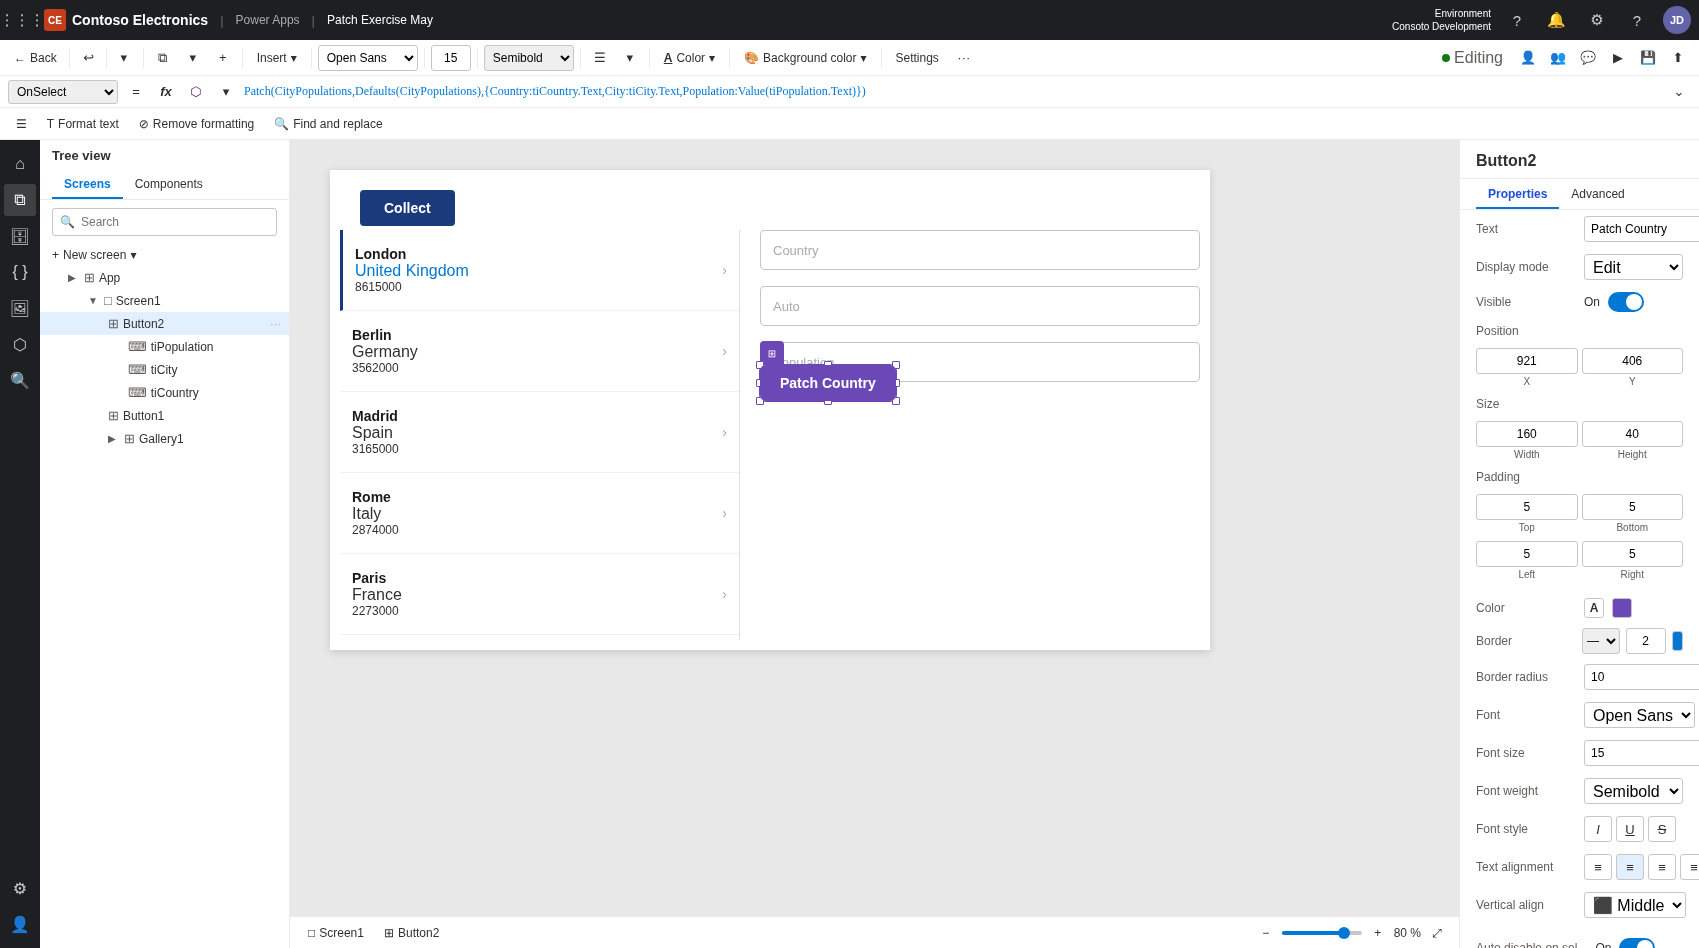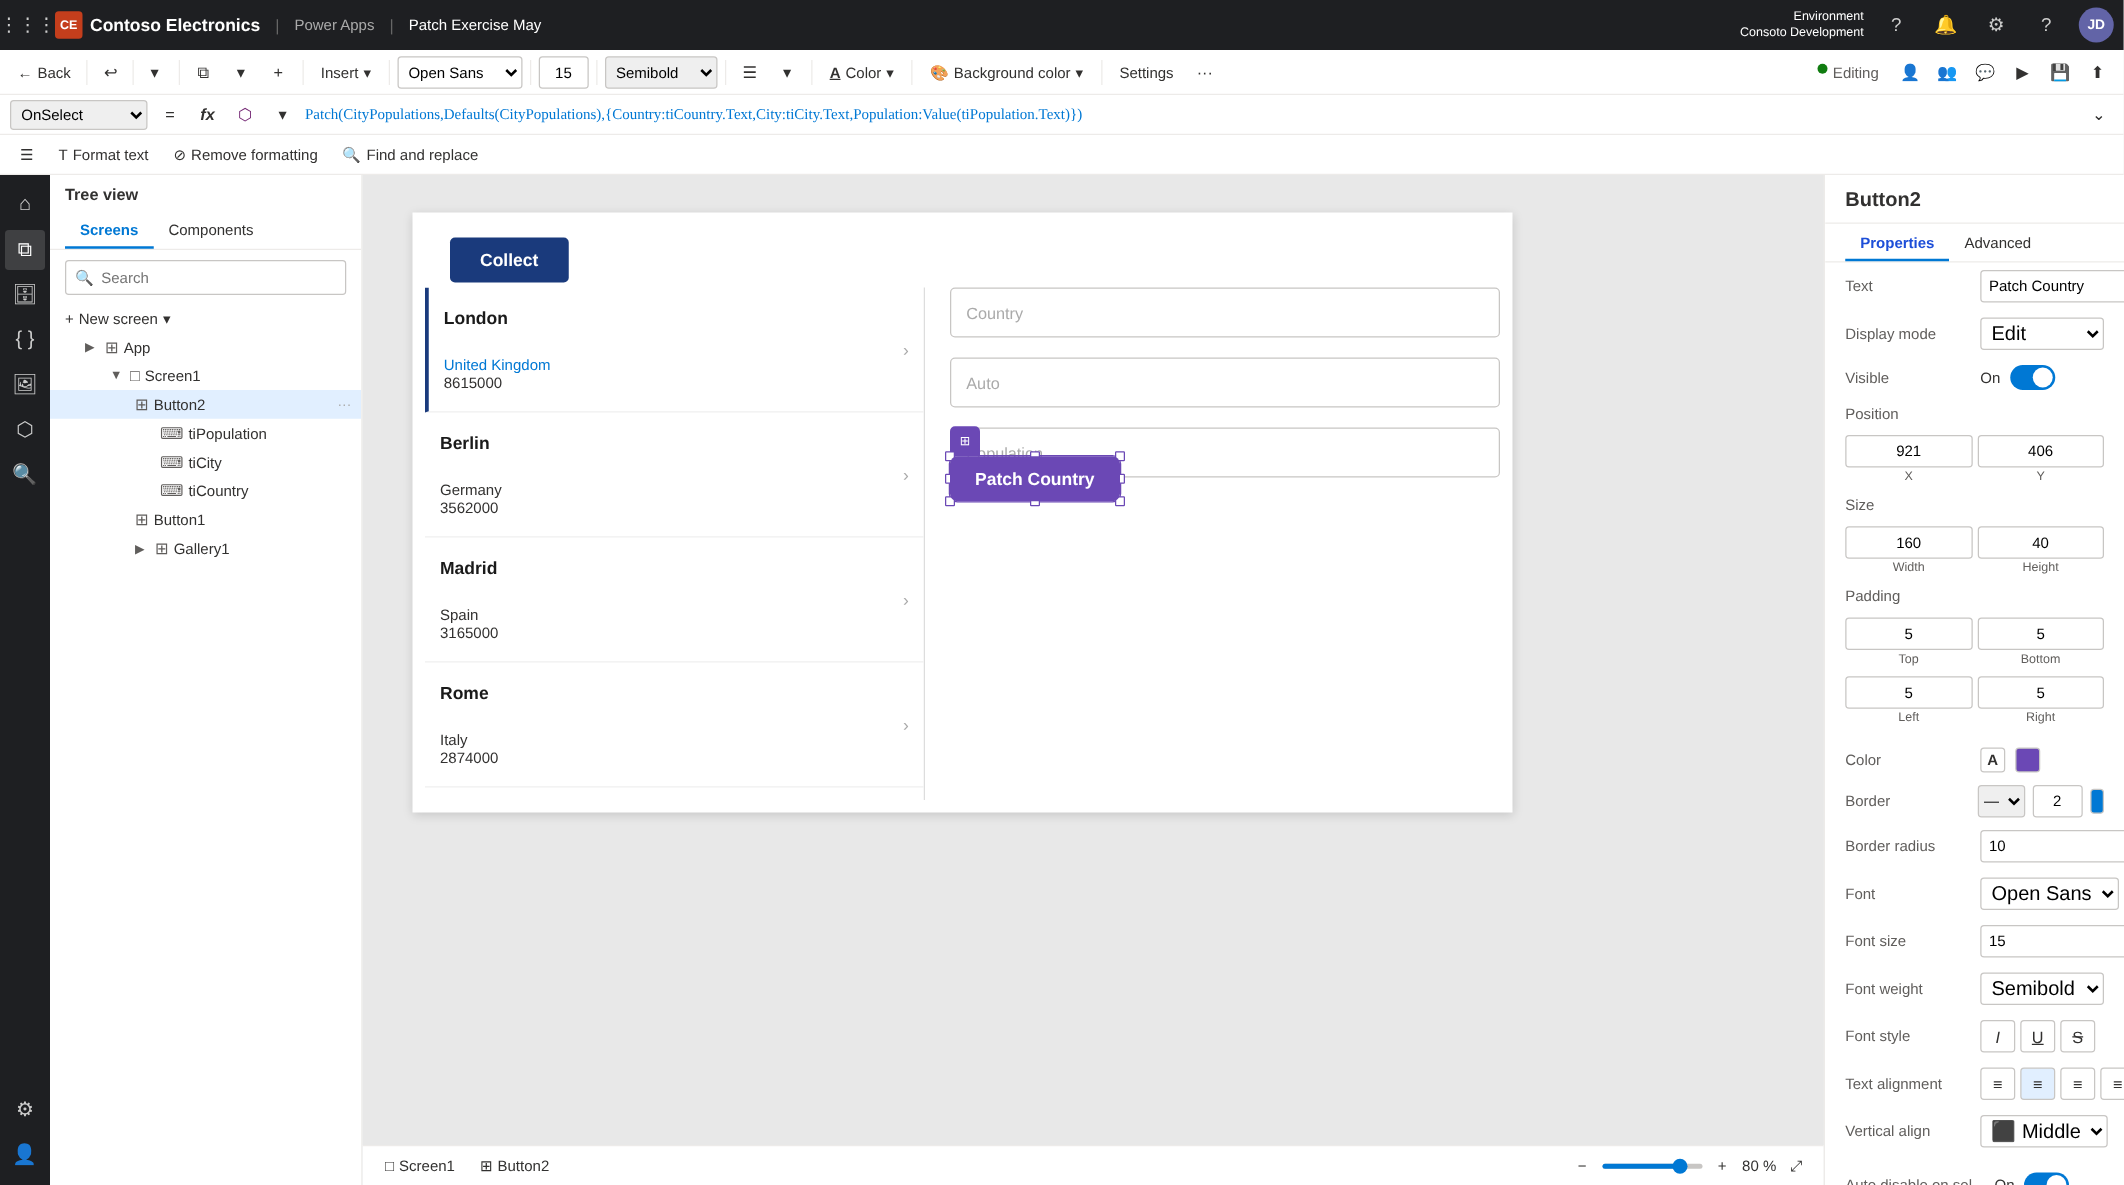--- a/index.html
+++ b/index.html
@@ -33,21 +33,21 @@
       padding: 0 8px;
       gap: 4px;
     }
     #toolbar .back-btn { display: flex; align-items: center; gap: 4px; cursor: pointer; color: #323130; font-size: 12px; padding: 4px 6px; border-radius: 3px; }
     #toolbar .divider { width: 1px; height: 20px; background: #edebe9; margin: 0 2px; }
     #toolbar .undo-redo { display: flex; align-items: center; gap: 2px; }
     #toolbar .tb-btn { width: 26px; height: 26px; display: flex; align-items: center; justify-content: center; cursor: pointer; border-radius: 3px; color: #323130; font-size: 13px; }
     .font-select { height: 26px; border: 1px solid #c8c6c4; border-radius: 3px; font-size: 12px; padding: 0 4px; background: #fff; min-width: 100px; }
     .font-size-input { height: 26px; width: 40px; border: 1px solid #c8c6c4; border-radius: 3px; font-size: 12px; padding: 0 4px; text-align: center; }
     .font-weight-select { height: 26px; border: 1px solid #c8c6c4; border-radius: 3px; font-size: 12px; padding: 0 4px; min-width: 90px; }
-    #toolbar .editing-badge { margin-left: auto; display: flex; align-items: flex-start; gap: 4px; color: #605e5c; font-size: 12px; }
+    #toolbar .editing-badge { margin-left: auto; display: flex; align-items: center; gap: 4px; color: #605e5c; font-size: 16px; }
     #toolbar .editing-dot { width: 8px; height: 8px; border-radius: 50%; background: #107c10; }
     .toolbar-action-btn { display: flex; align-items: center; gap: 4px; padding: 4px 8px; border-radius: 3px; cursor: pointer; font-size: 12px; color: #323130; }
     .color-btn { display: flex; align-items: center; gap: 4px; padding: 4px 8px; border-radius: 3px; cursor: pointer; font-size: 12px; color: #323130; }
 
     
     #formulabar {
       height: 32px;
       background: #fff;
       border-bottom: 1px solid #edebe9;
       display: flex;
@@ -167,21 +167,21 @@
     }
     .city-item {
       padding: 16px 12px;
       border-bottom: 1px solid #f0f0f0;
       display: flex;
       align-items: center;
       cursor: pointer;
     }
     .city-item .city-info { flex: 1; }
     .city-item .city-name { font-weight: 600; color: #1a1a1a; font-size: 14px; }
-    .city-item .city-country { color: #0078d4; font-size: 12px; margin-top: 23px; }
+    .city-item .city-country { color: #0078d4; font-size: 16px; }
     .city-item .city-pop { color: #323130; font-size: 12px; }
     .city-item .city-arrow { color: #aaa; font-size: 14px; }
     .city-item.first { border-left: 3px solid #1a3a7c; }
 
     .input-section {
       position: absolute;
       top: 60px;
       left: 430px;
       right: 10px;
       display: flex;

